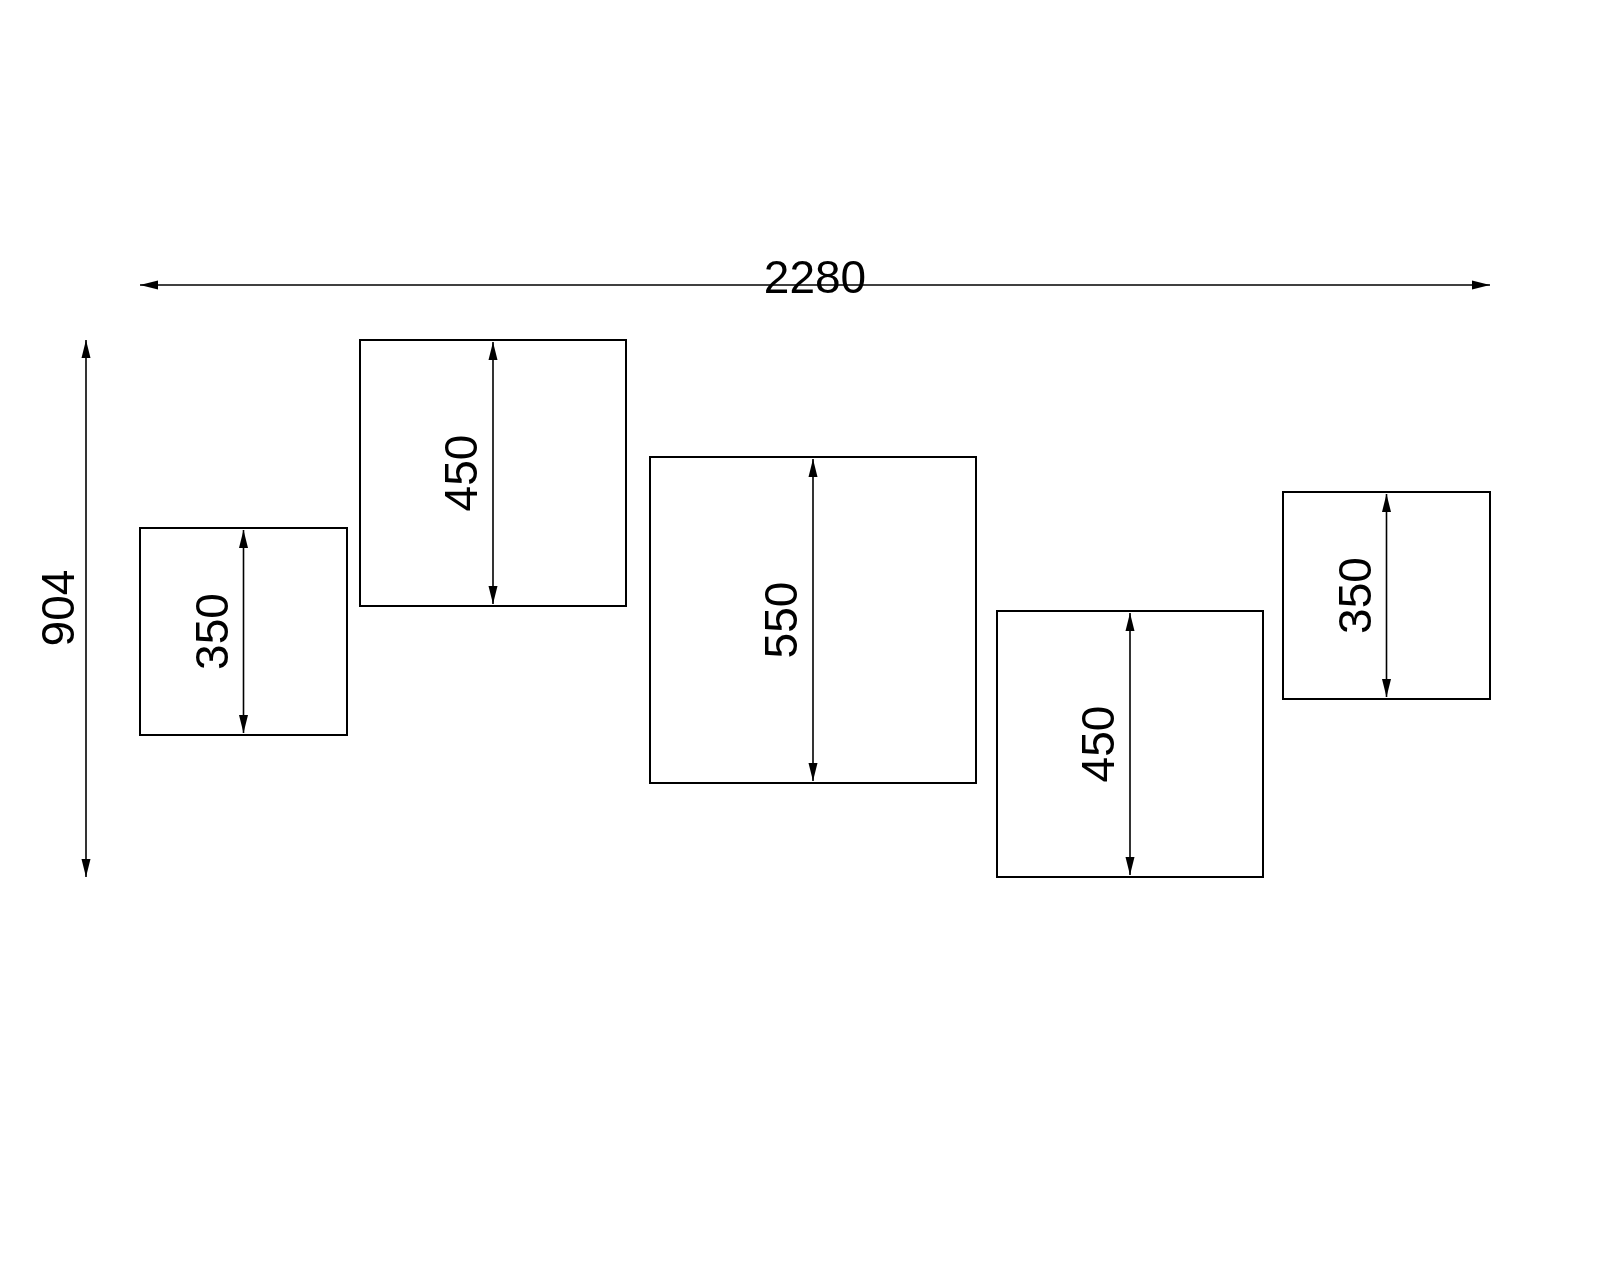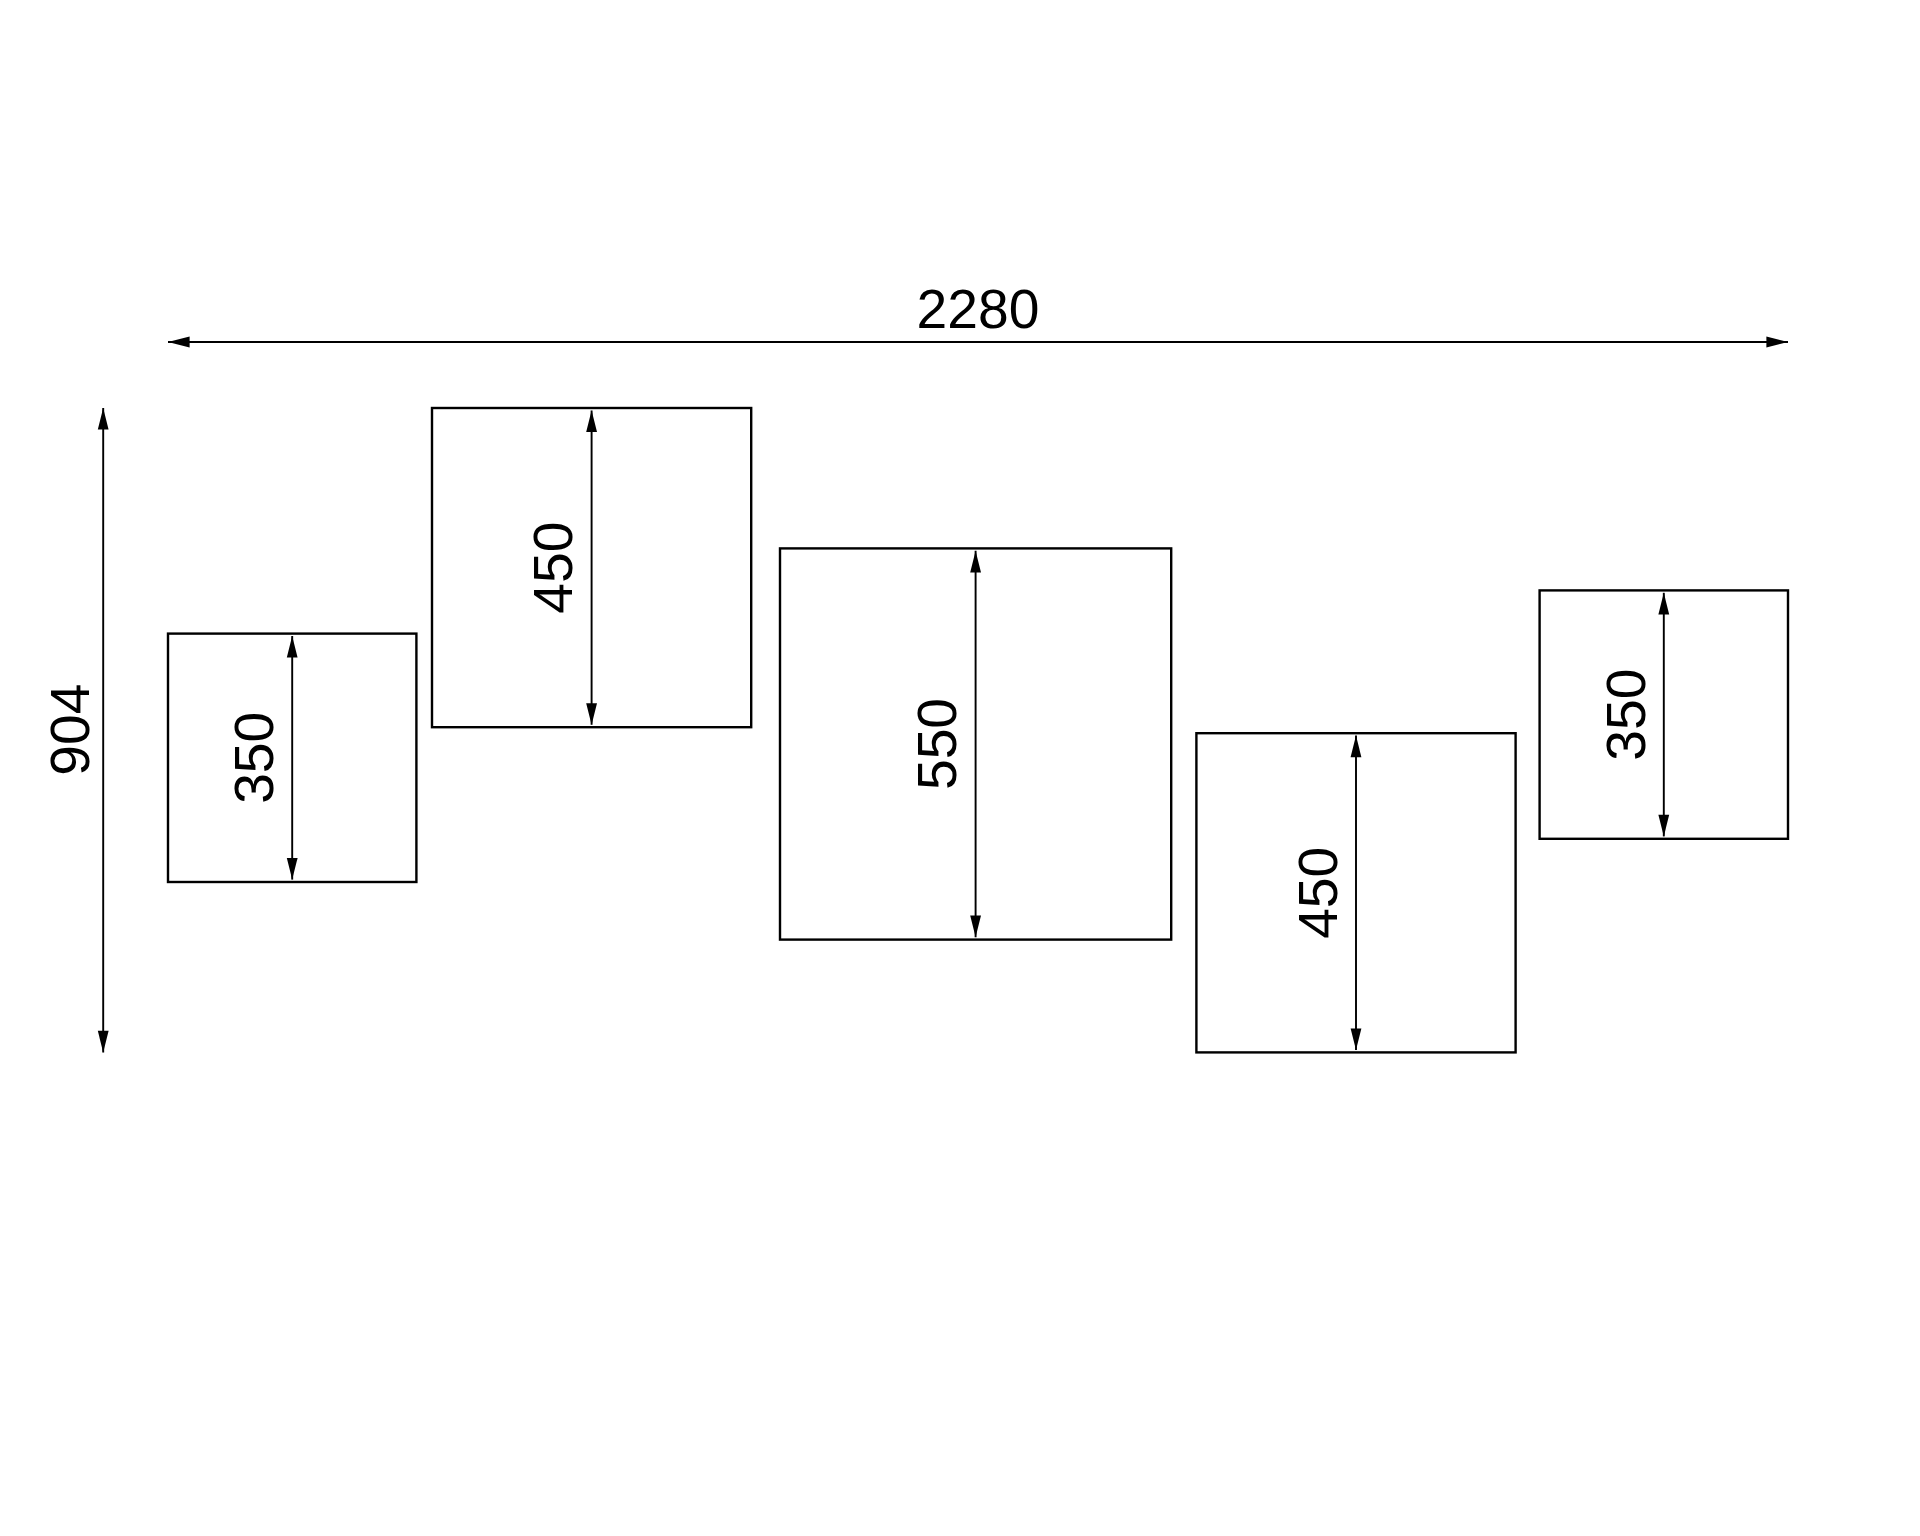--- a/index.html
+++ b/index.html
@@ -23,20 +23,21 @@
   .dim-label {
     position: absolute;
     font-size: 46px;
     line-height: 1;
     color: #000000;
     white-space: nowrap;
     font-family: "Liberation Sans", sans-serif;
   }
   .dim-label.horiz {
     transform: translateX(-50%);
+    margin-top: 20px;
   }
   .dim-label.vert {
     transform: translate(-50%, -50%) rotate(-90deg);
   }
 </style>
 </head>
 <body>
 
 <div class="canvas">
   <svg id="drawing" width="1600" height="1280" viewBox="0 0 1600 1280">

